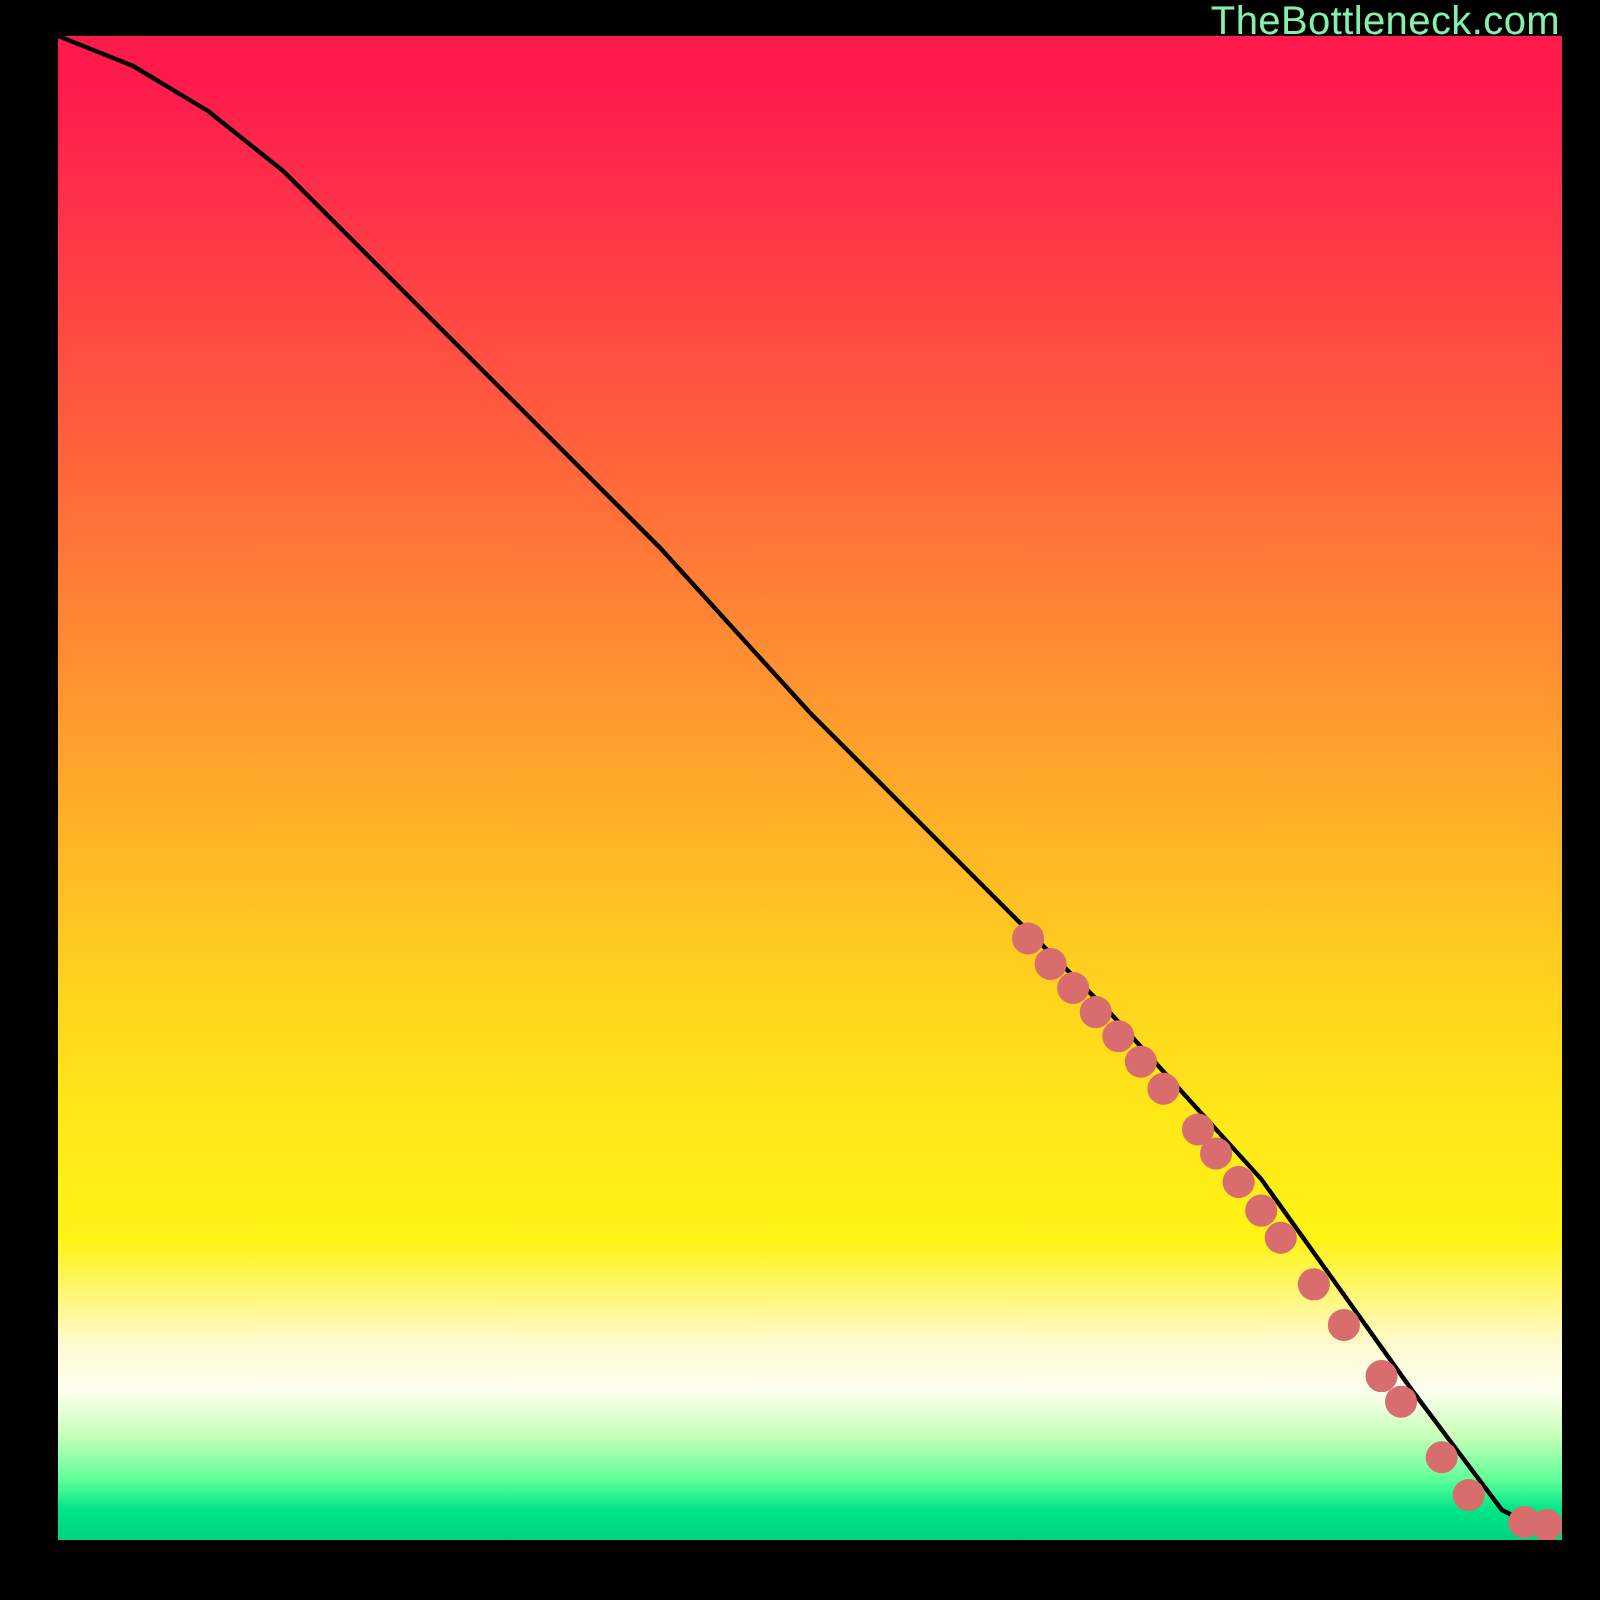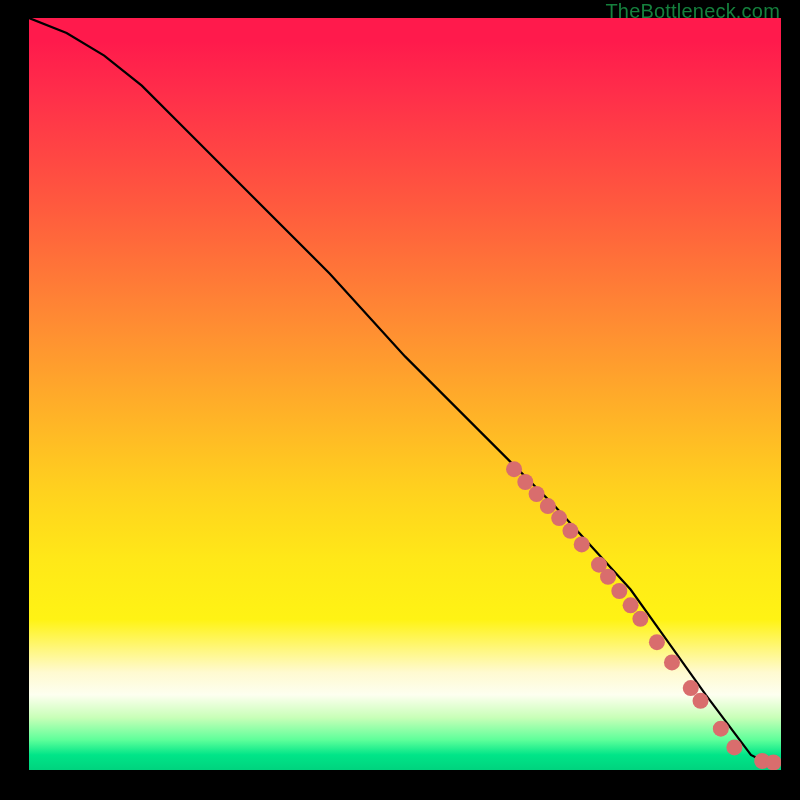--- a/index.html
+++ b/index.html
@@ -43,21 +43,21 @@
       #c9ffb8 93%,
       #5eff9a 96%,
       #00e588 98%,
       #00d37e 100%
     );
   }
   .attribution {
     position: absolute;
     top: 0px;
     right: 20px;
-    color: #15803d;
+    color: #86efac;
     font-size: 20px;
     letter-spacing: 0.2px;
   }
   svg.curve {
     position: absolute;
     inset: 0;
   }
 </style>
 </head>
 <body>

